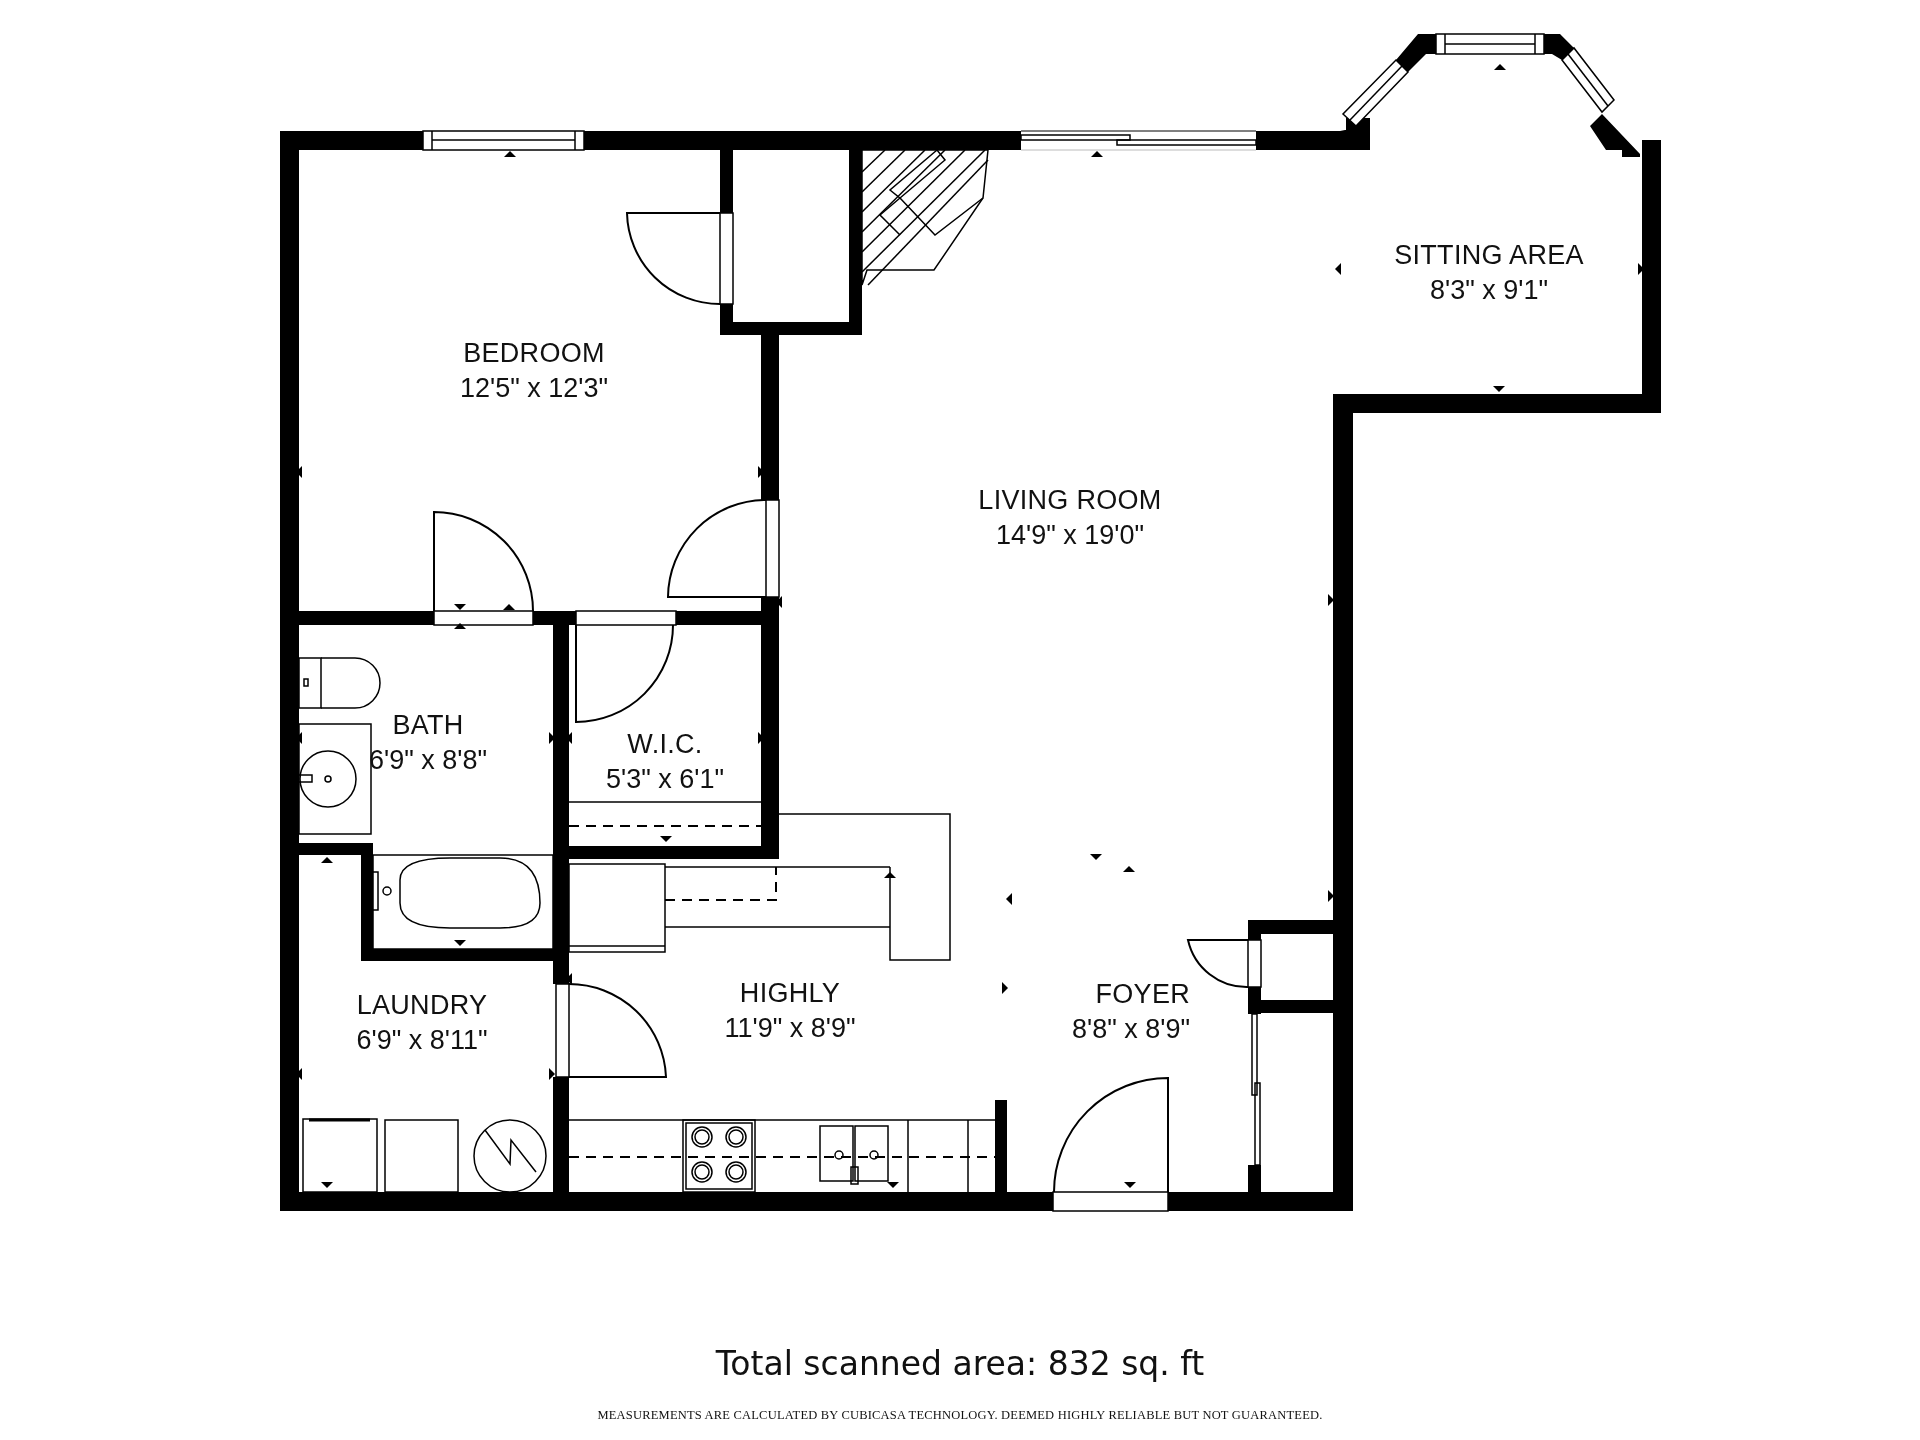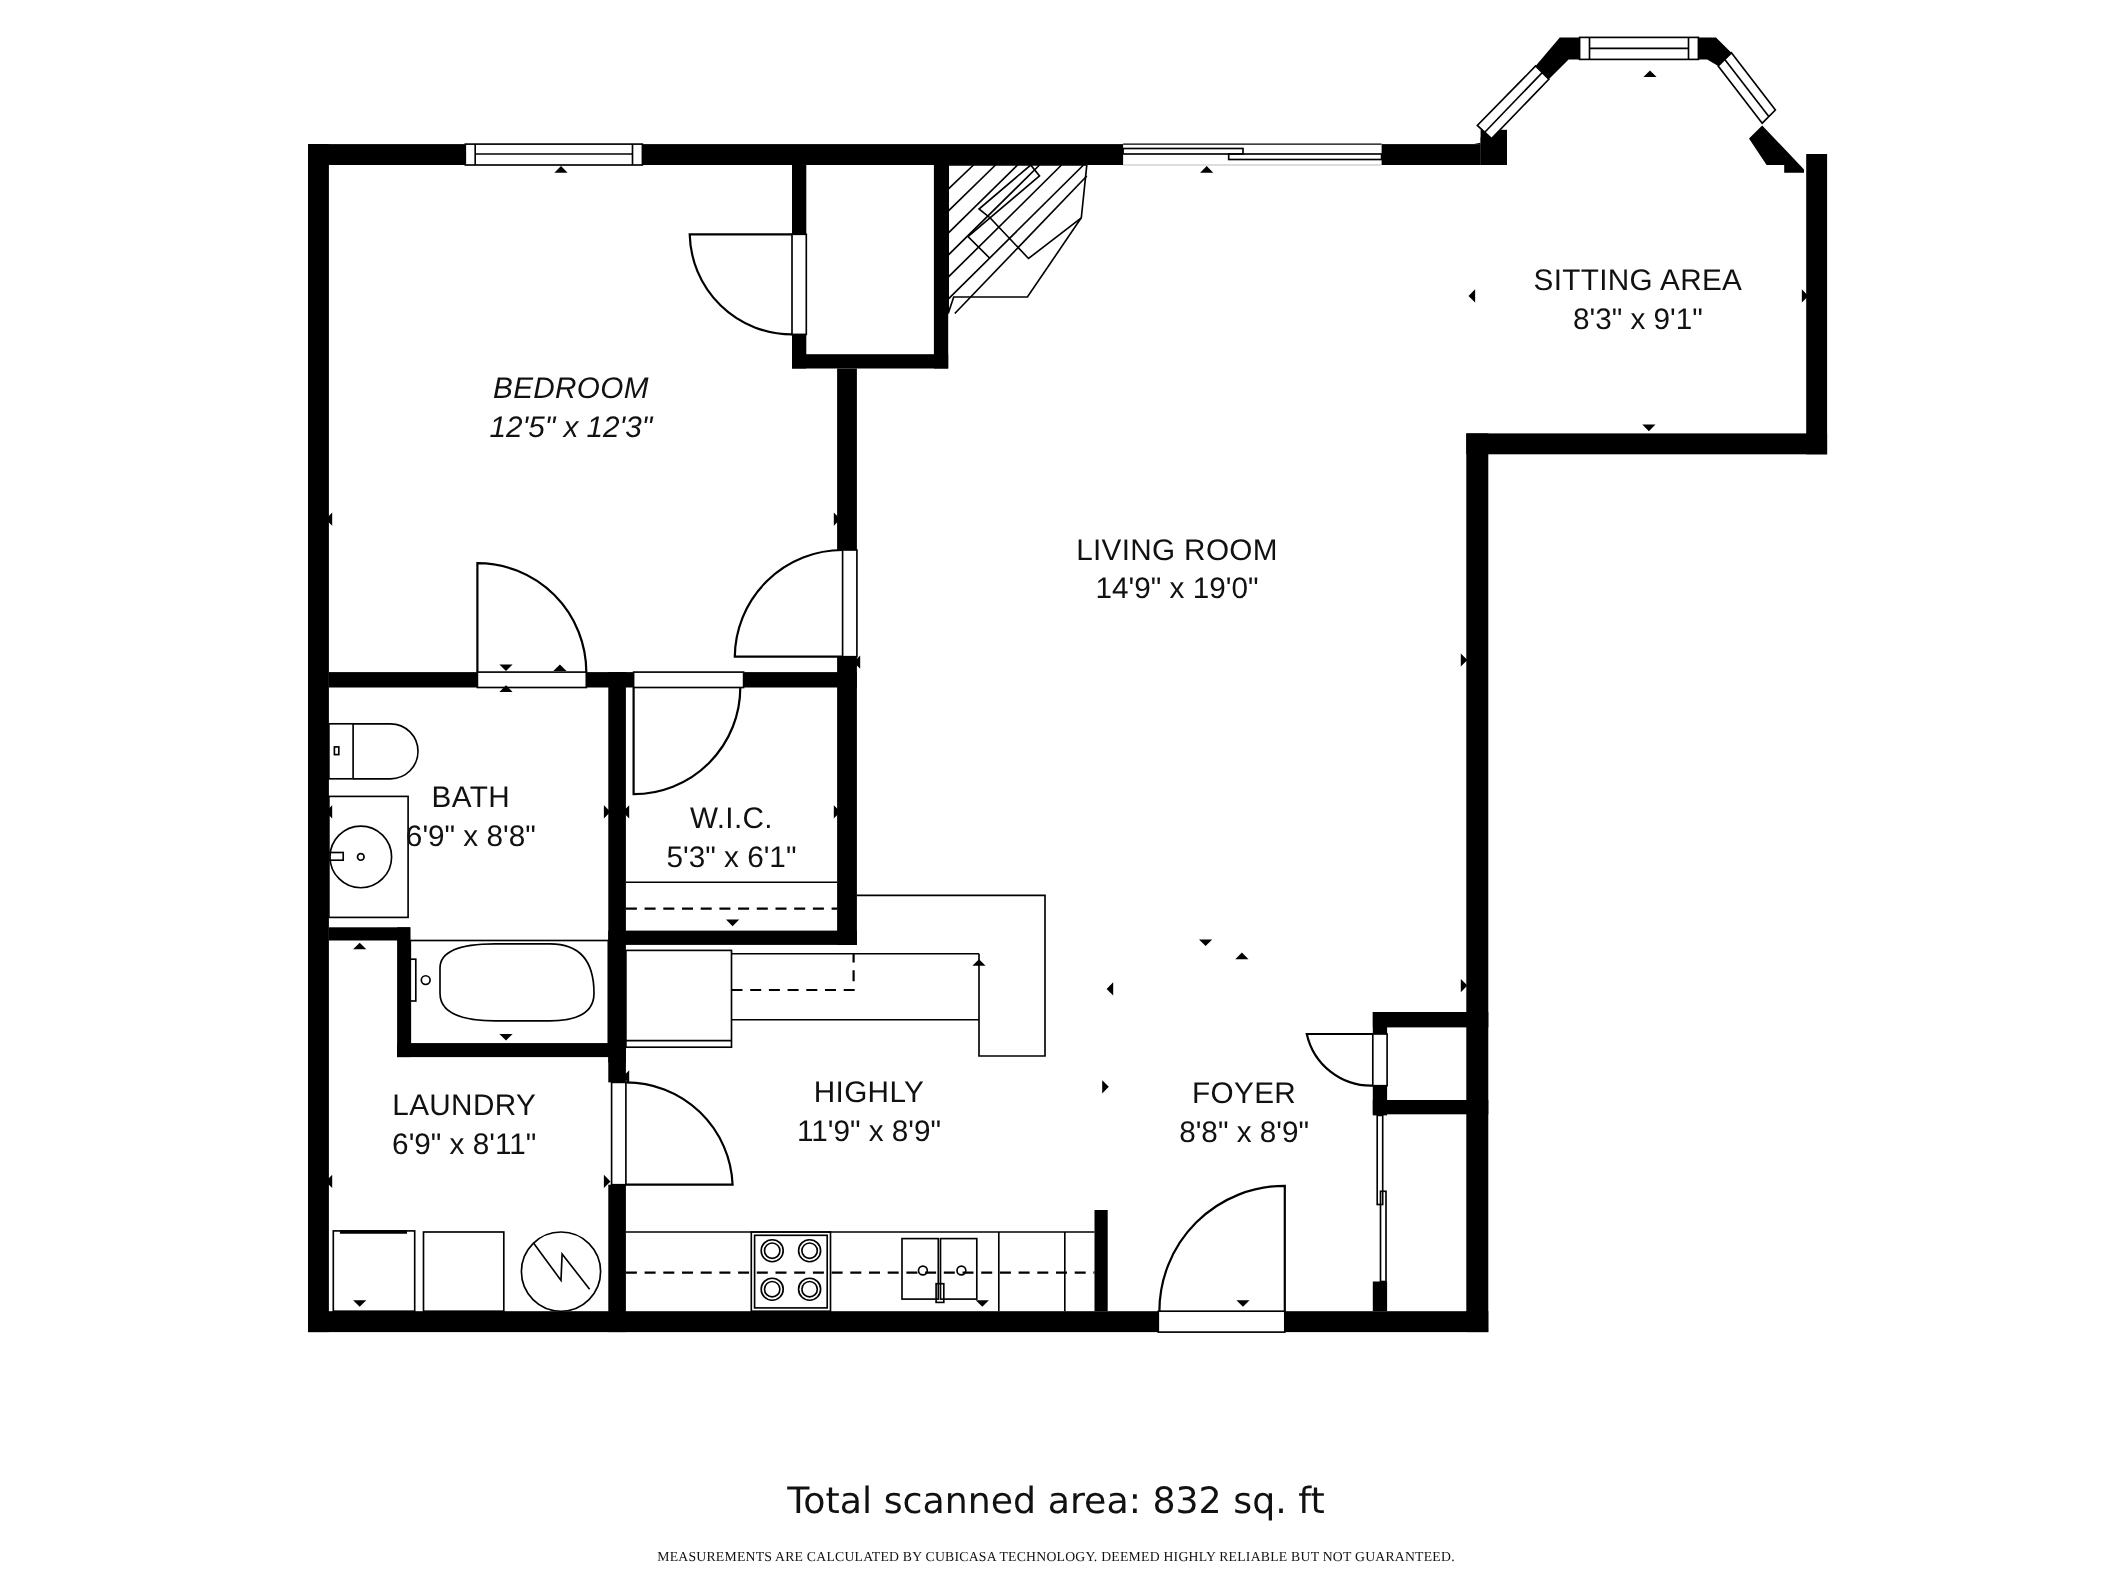--- a/index.html
+++ b/index.html
@@ -254,21 +254,21 @@
     <polygon points="1002,982 1008,988 1002,994"></polygon>
     <polygon points="1012,893 1006,899 1012,905"></polygon>
     <polygon points="1096,860 1090,854 1102,854"></polygon>
     <polygon points="1129,866 1123,872 1135,872"></polygon>
     <polygon points="890,872 884,878 896,878"></polygon>
     <polygon points="893,1188 887,1182 899,1182"></polygon>
     <polygon points="1130,1188 1124,1182 1136,1182"></polygon>
   </g>
 </svg>
 
-<div class="lbl" style="left:519px; top:336px;font-style:italic;">
+<div class="lbl" style="left:534px; top:336px;">
   <div class="nm">BEDROOM</div>
   <div class="dm">12'5" x 12'3"</div>
 </div>
 <div class="lbl" style="left:1070px; top:483px;">
   <div class="nm">LIVING ROOM</div>
   <div class="dm">14'9" x 19'0"</div>
 </div>
 <div class="lbl" style="left:1489px; top:202px;margin-top:36px;">
   <div class="nm">SITTING AREA</div>
   <div class="dm">8'3" x 9'1"</div>
@@ -282,19 +282,19 @@
   <div class="dm">5'3" x 6'1"</div>
 </div>
 <div class="lbl" style="left:422px; top:988px;">
   <div class="nm">LAUNDRY</div>
   <div class="dm">6'9" x 8'11"</div>
 </div>
 <div class="lbl" style="left:790px; top:976px;">
   <div class="nm">HIGHLY</div>
   <div class="dm">11'9" x 8'9"</div>
 </div>
-<div class="lbl" style="left:1131px; top:977px;">
+<div class="lbl" style="left:1131px; top:977px;text-align:right;">
   <div class="nm">FOYER</div>
   <div class="dm">8'8" x 8'9"</div>
 </div>
 
 <div class="footer-total">Total scanned area: 832 sq. ft</div>
 <div class="footer-note">MEASUREMENTS ARE CALCULATED BY CUBICASA TECHNOLOGY. DEEMED HIGHLY RELIABLE BUT NOT GUARANTEED.</div>
 
 </body></html>

